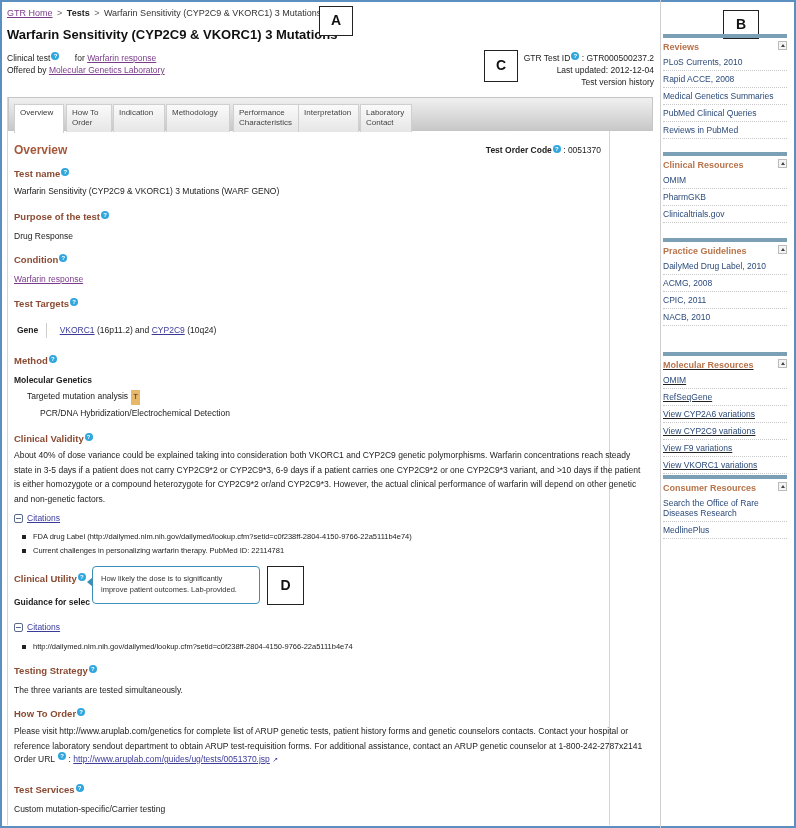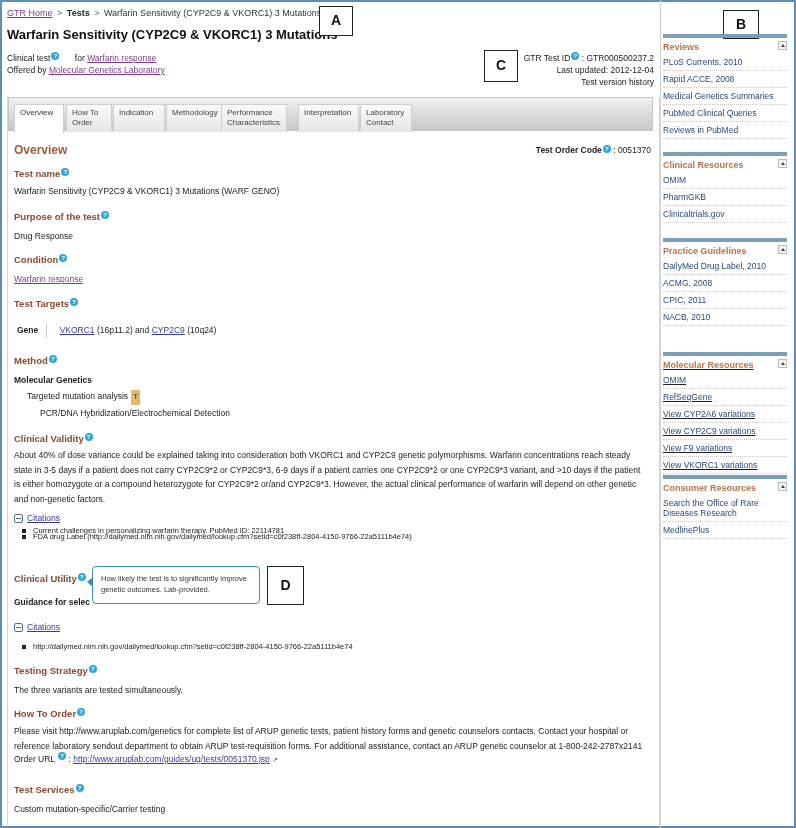--- a/index.html
+++ b/index.html
@@ -15,21 +15,21 @@
   .breadcrumb a { color: #7a3b8a; text-align: right; }
   .breadcrumb .sep { color: #666; margin: 0 2px; }
   .breadcrumb b { color: #222; }
   .page-title { position: absolute; left: 7px; top: 27px; font-size: 13px; font-weight: bold; color: #111; }
   .clin { position: absolute; left: 7px; top: 52px; font-size: 8.5px; color: #222; line-height: 12px; }
   .meta { position: absolute; right: 142px; top: 52px; text-align: right; font-size: 8.5px; color: #222; line-height: 12px; }
 
   .callout { position: absolute; border: 1.5px solid #222; background: #fff; font-size: 14px; font-weight: bold; text-align: center; color: #111; }
 
   
-  .main-panel { position: absolute; left: 7px; top: 97px; width: 653px; height: 728px; border-left: 1px solid #d6d6d6; border-right: 1px solid #d6d6d6; }
+  .main-panel { position: absolute; left: 7px; top: 97px; width: 603px; height: 728px; border-left: 1px solid #d6d6d6; border-right: 1px solid #d6d6d6; }
   .tabbar { position: absolute; left: 0; top: 0; width: 645px; height: 34px; background: linear-gradient(#f0f0f0, #c8c8c8); border: 1px solid #c5c5c5; }
   .tab { position: absolute; top: 6px; height: 28px; background: linear-gradient(#fafafa,#e6e6e6); border: 1px solid #cfcfcf; border-bottom: none; font-size: 8px; color: #444; padding: 3px 5px; line-height: 10px; }
   .tab.active { background: #fff; height: 29px; color: #333; }
 
   .section-title { position: absolute; left: 6px; font-size: 9.5px; font-weight: bold; color: #8a4a32; }
   .overview-title { position: absolute; left: 6px; top: 46px; font-size: 12px; font-weight: bold; color: #a5583a; }
   .order-code { position: absolute; right: 8px; top: 48px; font-size: 8.5px; color: #222; }
   .order-code b { font-weight: bold; }
   .txt { position: absolute; left: 6px; font-size: 8.5px; color: #222; line-height: 14.5px; }
   .small { font-size: 7.5px; }
@@ -88,21 +88,21 @@
 <div class="callout" style="left:723px;top:10px;width:36px;height:29px;line-height:26px;">B</div>
 <div class="callout" style="left:484px;top:50px;width:34px;height:32px;line-height:29px;">C</div>
 <div class="callout" style="left:267px;top:566px;width:37px;height:39px;line-height:36px;">D</div>
 
 <div class="main-panel">
   <div class="tabbar">
     <div class="tab active" style="left:5px;width:50px;">Overview</div>
     <div class="tab" style="left:57px;width:46px;">How To Order</div>
     <div class="tab" style="left:104px;width:52px;">Indication</div>
     <div class="tab" style="left:157px;width:64px;">Methodology</div>
-    <div class="tab" style="left:212px;width:66px;">Performance Characteristics</div>
+    <div class="tab" style="left:224px;width:66px;">Performance Characteristics</div>
     <div class="tab" style="left:289px;width:61px;">Interpretation</div>
     <div class="tab" style="left:351px;width:52px;">Laboratory Contact</div>
   </div>
 
   <div class="overview-title">Overview</div>
   <div class="order-code">
     <b>Test Order Code</b><span class="help">?</span>
     <span>: 0051370</span>
   </div>
 
@@ -130,21 +130,21 @@
     <span>Targeted mutation analysis</span><span class="tbadge">T</span>
   </div>
   <div class="txt" style="top:309px;left:32px;">PCR/DNA Hybridization/Electrochemical Detection</div>
 
   <div class="section-title" style="top:336px;"><span>Clinical Validity</span><span class="help">?</span></div>
   <div class="txt" style="top:351px;width:630px;">About 40% of dose variance could be explained taking into consideration both VKORC1 and CYP2C9 genetic polymorphisms. Warfarin concentrations reach steady state in 3-5 days if a patient does not carry CYP2C9*2 or CYP2C9*3, 6-9 days if a patient carries one CYP2C9*2 or one CYP2C9*3 variant, and &gt;10 days if the patient is either homozygote or a compound heterozygote for CYP2C9*2 or/and CYP2C9*3. However, the actual clinical performance of warfarin will depend on other genetic and non-genetic factors.</div>
   <div class="txt" style="top:414px;">
     <span class="collapse"></span><a>Citations</a>
   </div>
   <div class="txt small" style="top:433px;left:14px;"><span class="bullet"></span><span>FDA drug Label (http://dailymed.nlm.nih.gov/dailymed/lookup.cfm?setid=c0f238ff-2804-4150-9766-22a5111b4e74)</span></div>
-  <div class="txt small" style="top:427px;left:14px;"><span class="bullet"></span><span>Current challenges in personalizing warfarin therapy. PubMed ID: 22114781</span></div>
+  <div class="txt small" style="top:447px;left:14px;"><span class="bullet"></span><span>Current challenges in personalizing warfarin therapy. PubMed ID: 22114781</span></div>
 
   <div class="section-title" style="top:476px;"><span>Clinical Utility</span><span class="help">?</span></div>
   <div class="txt" style="top:498px;font-weight:bold;">Guidance for selec</div>
   <div class="txt" style="top:523px;">
     <span class="collapse"></span><a>Citations</a>
   </div>
   <div class="txt small" style="top:543px;left:14px;"><span class="bullet"></span><span>http://dailymed.nlm.nih.gov/dailymed/lookup.cfm?setid=c0f238ff-2804-4150-9766-22a5111b4e74</span></div>
 
   <div class="section-title" style="top:568px;"><span>Testing Strategy</span><span class="help">?</span></div>
   <div class="txt" style="top:586px;">The three variants are tested simultaneously.</div>
@@ -156,21 +156,21 @@
     <span class="help">?</span>
     <span>:</span>
     <a>http://www.aruplab.com/guides/ug/tests/0051370.jsp</a>
     <span style="font-size:7px;color:#3b3b9a;">↗</span>
   </div>
 
   <div class="section-title" style="top:687px;"><span>Test Services</span><span class="help">?</span></div>
   <div class="txt" style="top:705px;">Custom mutation-specific/Carrier testing</div>
 </div>
 
-<div class="tooltip">How likely the test is to significantly improve genetic outcomes. Lab-provided.</div>
+<div class="tooltip">How likely the dose is to significantly improve patient outcomes. Lab-provided.</div>
 
 <div class="sidebar">
   <div class="sb-section" style="top:34px;">
     <div class="sb-bar"></div>
     <div class="sb-head"><span>Reviews</span><span class="sb-toggle"></span></div>
     <div class="sb-item">PLoS Currents, 2010</div>
     <div class="sb-item">Rapid ACCE, 2008</div>
     <div class="sb-item">Medical Genetics Summaries</div>
     <div class="sb-item">PubMed Clinical Queries</div>
     <div class="sb-item">Reviews in PubMed</div>

